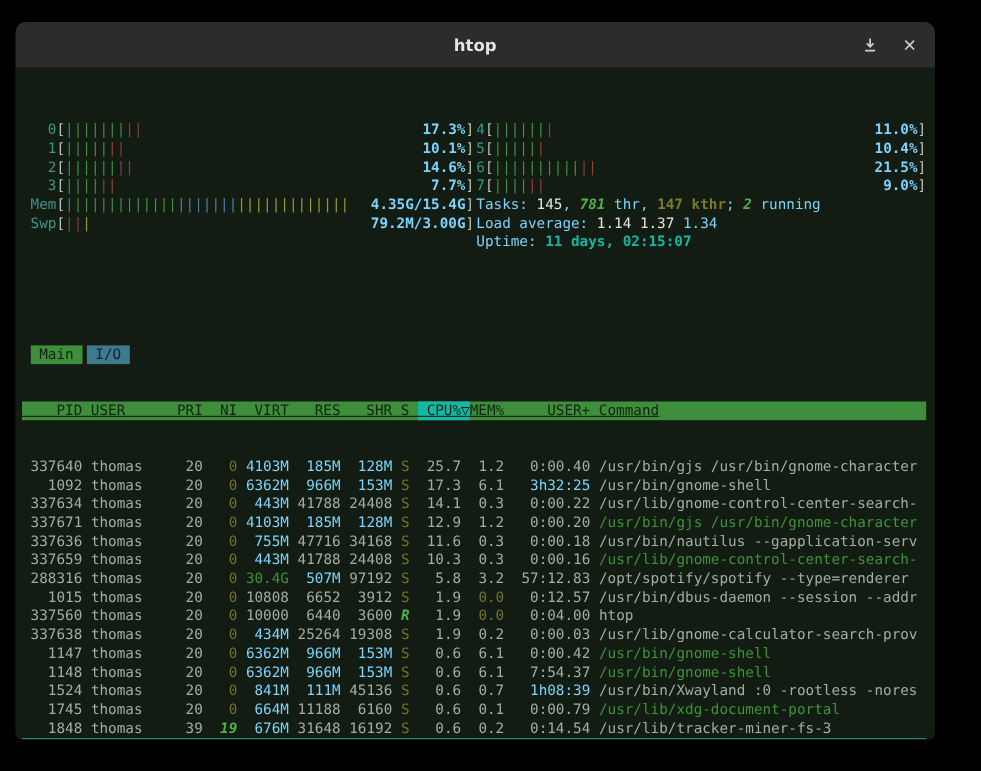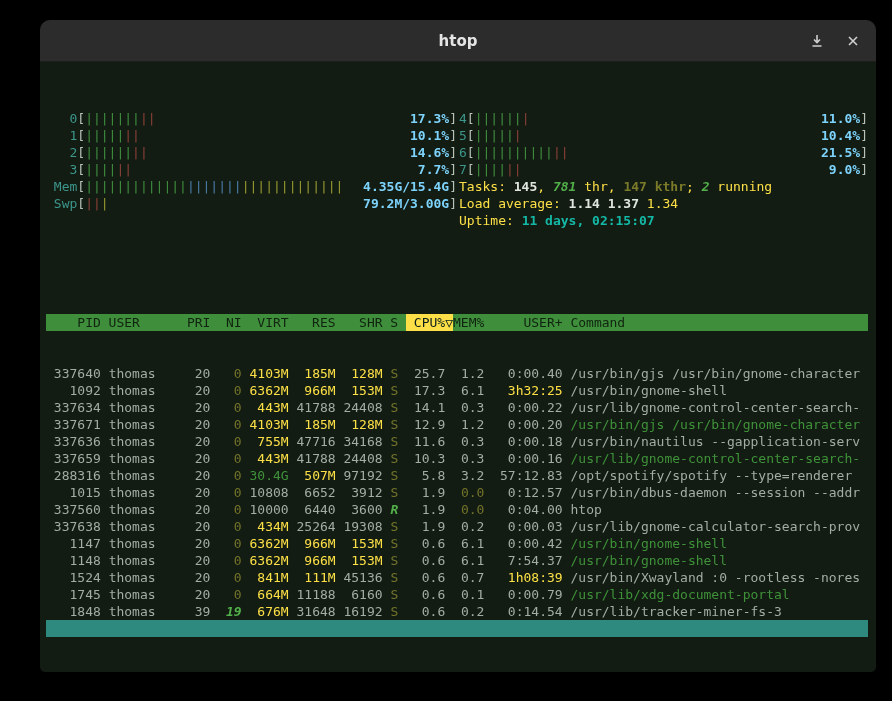--- a/index.html
+++ b/index.html
@@ -3,21 +3,21 @@
 <meta charset="utf-8">
 <style>
   * { box-sizing: border-box; }
   html,body { margin:0; padding:0; }
   body {
     width:892px; height:701px; background:#000;
     position:relative; overflow:hidden;
     font-family:"DejaVu Sans Mono", monospace;
   }
   .window {
-    position:absolute; left:40px; top:20px; width:836px; height:652px;
+    position:absolute; left:14px; top:20px; width:836px; height:652px;
     border-radius:10px 10px 5px 5px; overflow:hidden;
     background:#121c12; box-shadow:0 4px 18px rgba(0,0,0,.9);
   }
   .titlebar {
     height:42px; background:#2c2c2c; position:relative;
     display:flex; align-items:center; justify-content:center;
     border-bottom:1px solid #1d1d1d;
   }
   .titlebar .title {
     color:#e4e4e4; font-family:"DejaVu Sans", sans-serif;
@@ -48,41 +48,41 @@
   .mbar { flex:1; overflow:hidden; white-space:pre; }
   .mval { color:#7dd3fc; font-weight:bold; }
 
   .p-g { color:#3f8f3f; } 
   .p-r { color:#8a4038; } 
   .p-b { color:#4a7ca8; } 
   .p-y { color:#99992f; } 
 
   
   .c-def   { color:#a3ada3; }
-  .c-cyan  { color:#fde047; }
+  .c-cyan  { color:#7dd3fc; }
   .c-bcyan { color:#14b8a6; font-weight:bold; }
   .c-green { color:#3f9239; }
   .c-bgreen{ color:#52b04a; font-weight:bold;font-style:italic; }
   .c-olive { color:#73732a; }
   .c-bolive{ color:#7b7b2a; font-weight:bold;margin-top:48px; }
-  .c-white { color:#dfe6df; font-weight:bold; }
+  .c-white { color:#dfe6df; font-weight:normal; }
 
   .spacer { height:17px; }
 
   
   .tabs { height:17px; white-space:pre; }
   .tab { display:inline-block; cursor:pointer; }
   .tab.active { background:#3e8e3c; color:#12230f; }
   .tab.inactive { background:#3d7a8e; color:#102228; }
   .tab-gap { display:inline-block; width:4px; }
 
   
-  .hdr { height:17px; background:#3e8e3c; color:#11240f; white-space:pre; display:flex; }
+  .hdr { height:17px; background:#3e8e3c; color:#11240f; white-space:pre; display:flex;text-decoration:underline; }
   .hdr .hcell { cursor:pointer; }
-  .hdr .sortcell { background:#fde047; color:#0c1f1b; }
+  .hdr .sortcell { background:#14b8a6; color:#0c1f1b; }
   .hdr .fill { flex:1; }
 
   
   .prow { height:17px; white-space:pre; cursor:pointer; }
   .prow.sel { background:#2e8a7f; }
 </style>
 </head>
 <body>
 
 <div class="window">
@@ -102,17 +102,18 @@
       </span>
     </div>
   </div>
 
   <div class="term">
     <div class="meters">
       <div class="mcol left" id="mcol-left"><div class="mline"><span class="mlabel w4">   0</span><span class="brk">[</span><span class="mbar"><span class="p-g">|||||||</span><span class="p-r">||</span></span><span class="mval">17.3%</span><span class="brk">]</span></div><div class="mline"><span class="mlabel w4">   1</span><span class="brk">[</span><span class="mbar"><span class="p-g">|||||</span><span class="p-r">||</span></span><span class="mval">10.1%</span><span class="brk">]</span></div><div class="mline"><span class="mlabel w4">   2</span><span class="brk">[</span><span class="mbar"><span class="p-g">||||||</span><span class="p-r">||</span></span><span class="mval">14.6%</span><span class="brk">]</span></div><div class="mline"><span class="mlabel w4">   3</span><span class="brk">[</span><span class="mbar"><span class="p-g">||||</span><span class="p-r">||</span></span><span class="mval">7.7%</span><span class="brk">]</span></div><div class="mline"><span class="mlabel w4"> Mem</span><span class="brk">[</span><span class="mbar"><span class="p-g">|||||||||||||</span><span class="p-b">|||||||</span><span class="p-y">|||||||||||||</span></span><span class="mval">4.35G/15.4G</span><span class="brk">]</span></div><div class="mline"><span class="mlabel w4"> Swp</span><span class="brk">[</span><span class="mbar"><span class="p-r">||</span><span class="p-y">|</span></span><span class="mval">79.2M/3.00G</span><span class="brk">]</span></div></div>
       <div class="mcol right" id="mcol-right"><div class="mline"><span class="mlabel w1">4</span><span class="brk">[</span><span class="mbar"><span class="p-g">||||||</span><span class="p-r">|</span></span><span class="mval">11.0%</span><span class="brk">]</span></div><div class="mline"><span class="mlabel w1">5</span><span class="brk">[</span><span class="mbar"><span class="p-g">|||||</span><span class="p-r">|</span></span><span class="mval">10.4%</span><span class="brk">]</span></div><div class="mline"><span class="mlabel w1">6</span><span class="brk">[</span><span class="mbar"><span class="p-g">||||||||||</span><span class="p-r">||</span></span><span class="mval">21.5%</span><span class="brk">]</span></div><div class="mline"><span class="mlabel w1">7</span><span class="brk">[</span><span class="mbar"><span class="p-g">||||</span><span class="p-r">||</span></span><span class="mval">9.0%</span><span class="brk">]</span></div><div class="line"><span class="c-cyan">Tasks: </span><span class="c-white">145</span><span class="c-cyan">, </span><span class="c-bgreen">781</span><span class="c-cyan"> thr</span><span class="c-cyan">, </span><span class="c-bolive">147 kthr</span><span class="c-cyan">; </span><span class="c-bgreen">2</span><span class="c-cyan"> running</span></div><div class="line"><span class="c-cyan">Load average: </span><span class="c-white">1.14 </span><span class="c-white">1.37 </span><span class="c-cyan">1.34</span></div><div class="line"><span class="c-cyan">Uptime: </span><span class="c-bcyan">11 days, 02:15:07</span></div></div>
     </div>
     <div class="spacer"></div>
+    <div class="tabs" id="tabs"><span> </span><span class="tab active"> Main </span><span class="tab-gap"> </span><span class="tab inactive"> I/O </span></div>
     <div class="hdr" id="hdr"><span class="hcell">    PID USER      PRI  NI  VIRT   RES   SHR S </span><span class="hcell sortcell"> CPU%▽</span><span class="hcell">MEM%     USER+ Command</span><span class="fill"></span></div>
     <div id="rows"><div class="prow"><span class="c-def"> 337640 </span><span class="c-def">thomas    </span><span class="c-def"> 20 </span><span class="c-olive">  0 </span><span class="c-cyan">4103M </span><span class="c-cyan"> 185M </span><span class="c-cyan"> 128M </span><span class="c-olive">S </span><span class="c-def"> 25.7 </span><span class="c-def"> 1.2 </span><span class="c-def">  0:00.40 </span><span class="c-def">/usr/bin/gjs /usr/bin/gnome-character</span></div><div class="prow"><span class="c-def">   1092 </span><span class="c-def">thomas    </span><span class="c-def"> 20 </span><span class="c-olive">  0 </span><span class="c-cyan">6362M </span><span class="c-cyan"> 966M </span><span class="c-cyan"> 153M </span><span class="c-olive">S </span><span class="c-def"> 17.3 </span><span class="c-def"> 6.1 </span><span class="c-cyan">  3h32:25 </span><span class="c-def">/usr/bin/gnome-shell</span></div><div class="prow"><span class="c-def"> 337634 </span><span class="c-def">thomas    </span><span class="c-def"> 20 </span><span class="c-olive">  0 </span><span class="c-cyan"> 443M </span><span class="c-def">41788 </span><span class="c-def">24408 </span><span class="c-olive">S </span><span class="c-def"> 14.1 </span><span class="c-def"> 0.3 </span><span class="c-def">  0:00.22 </span><span class="c-def">/usr/lib/gnome-control-center-search-</span></div><div class="prow"><span class="c-def"> 337671 </span><span class="c-def">thomas    </span><span class="c-def"> 20 </span><span class="c-olive">  0 </span><span class="c-cyan">4103M </span><span class="c-cyan"> 185M </span><span class="c-cyan"> 128M </span><span class="c-olive">S </span><span class="c-def"> 12.9 </span><span class="c-def"> 1.2 </span><span class="c-def">  0:00.20 </span><span class="c-green">/usr/bin/gjs /usr/bin/gnome-character</span></div><div class="prow"><span class="c-def"> 337636 </span><span class="c-def">thomas    </span><span class="c-def"> 20 </span><span class="c-olive">  0 </span><span class="c-cyan"> 755M </span><span class="c-def">47716 </span><span class="c-def">34168 </span><span class="c-olive">S </span><span class="c-def"> 11.6 </span><span class="c-def"> 0.3 </span><span class="c-def">  0:00.18 </span><span class="c-def">/usr/bin/nautilus --gapplication-serv</span></div><div class="prow"><span class="c-def"> 337659 </span><span class="c-def">thomas    </span><span class="c-def"> 20 </span><span class="c-olive">  0 </span><span class="c-cyan"> 443M </span><span class="c-def">41788 </span><span class="c-def">24408 </span><span class="c-olive">S </span><span class="c-def"> 10.3 </span><span class="c-def"> 0.3 </span><span class="c-def">  0:00.16 </span><span class="c-green">/usr/lib/gnome-control-center-search-</span></div><div class="prow"><span class="c-def"> 288316 </span><span class="c-def">thomas    </span><span class="c-def"> 20 </span><span class="c-olive">  0 </span><span class="c-green">30.4G </span><span class="c-cyan"> 507M </span><span class="c-def">97192 </span><span class="c-olive">S </span><span class="c-def">  5.8 </span><span class="c-def"> 3.2 </span><span class="c-def"> 57:12.83 </span><span class="c-def">/opt/spotify/spotify --type=renderer</span></div><div class="prow"><span class="c-def">   1015 </span><span class="c-def">thomas    </span><span class="c-def"> 20 </span><span class="c-olive">  0 </span><span class="c-def">10808 </span><span class="c-def"> 6652 </span><span class="c-def"> 3912 </span><span class="c-olive">S </span><span class="c-def">  1.9 </span><span class="c-olive"> 0.0 </span><span class="c-def">  0:12.57 </span><span class="c-def">/usr/bin/dbus-daemon --session --addr</span></div><div class="prow"><span class="c-def"> 337560 </span><span class="c-def">thomas    </span><span class="c-def"> 20 </span><span class="c-olive">  0 </span><span class="c-def">10000 </span><span class="c-def"> 6440 </span><span class="c-def"> 3600 </span><span class="c-bgreen">R </span><span class="c-def">  1.9 </span><span class="c-olive"> 0.0 </span><span class="c-def">  0:04.00 </span><span class="c-def">htop</span></div><div class="prow"><span class="c-def"> 337638 </span><span class="c-def">thomas    </span><span class="c-def"> 20 </span><span class="c-olive">  0 </span><span class="c-cyan"> 434M </span><span class="c-def">25264 </span><span class="c-def">19308 </span><span class="c-olive">S </span><span class="c-def">  1.9 </span><span class="c-def"> 0.2 </span><span class="c-def">  0:00.03 </span><span class="c-def">/usr/lib/gnome-calculator-search-prov</span></div><div class="prow"><span class="c-def">   1147 </span><span class="c-def">thomas    </span><span class="c-def"> 20 </span><span class="c-olive">  0 </span><span class="c-cyan">6362M </span><span class="c-cyan"> 966M </span><span class="c-cyan"> 153M </span><span class="c-olive">S </span><span class="c-def">  0.6 </span><span class="c-def"> 6.1 </span><span class="c-def">  0:00.42 </span><span class="c-green">/usr/bin/gnome-shell</span></div><div class="prow"><span class="c-def">   1148 </span><span class="c-def">thomas    </span><span class="c-def"> 20 </span><span class="c-olive">  0 </span><span class="c-cyan">6362M </span><span class="c-cyan"> 966M </span><span class="c-cyan"> 153M </span><span class="c-olive">S </span><span class="c-def">  0.6 </span><span class="c-def"> 6.1 </span><span class="c-def">  7:54.37 </span><span class="c-green">/usr/bin/gnome-shell</span></div><div class="prow"><span class="c-def">   1524 </span><span class="c-def">thomas    </span><span class="c-def"> 20 </span><span class="c-olive">  0 </span><span class="c-cyan"> 841M </span><span class="c-cyan"> 111M </span><span class="c-def">45136 </span><span class="c-olive">S </span><span class="c-def">  0.6 </span><span class="c-def"> 0.7 </span><span class="c-cyan">  1h08:39 </span><span class="c-def">/usr/bin/Xwayland :0 -rootless -nores</span></div><div class="prow"><span class="c-def">   1745 </span><span class="c-def">thomas    </span><span class="c-def"> 20 </span><span class="c-olive">  0 </span><span class="c-cyan"> 664M </span><span class="c-def">11188 </span><span class="c-def"> 6160 </span><span class="c-olive">S </span><span class="c-def">  0.6 </span><span class="c-def"> 0.1 </span><span class="c-def">  0:00.79 </span><span class="c-green">/usr/lib/xdg-document-portal</span></div><div class="prow"><span class="c-def">   1848 </span><span class="c-def">thomas    </span><span class="c-def"> 39 </span><span class="c-bgreen"> 19 </span><span class="c-cyan"> 676M </span><span class="c-def">31648 </span><span class="c-def">16192 </span><span class="c-olive">S </span><span class="c-def">  0.6 </span><span class="c-def"> 0.2 </span><span class="c-def">  0:14.54 </span><span class="c-def">/usr/lib/tracker-miner-fs-3</span></div><div class="prow sel"></div></div>
     
   </div>
 </div>
 
 </body></html>

